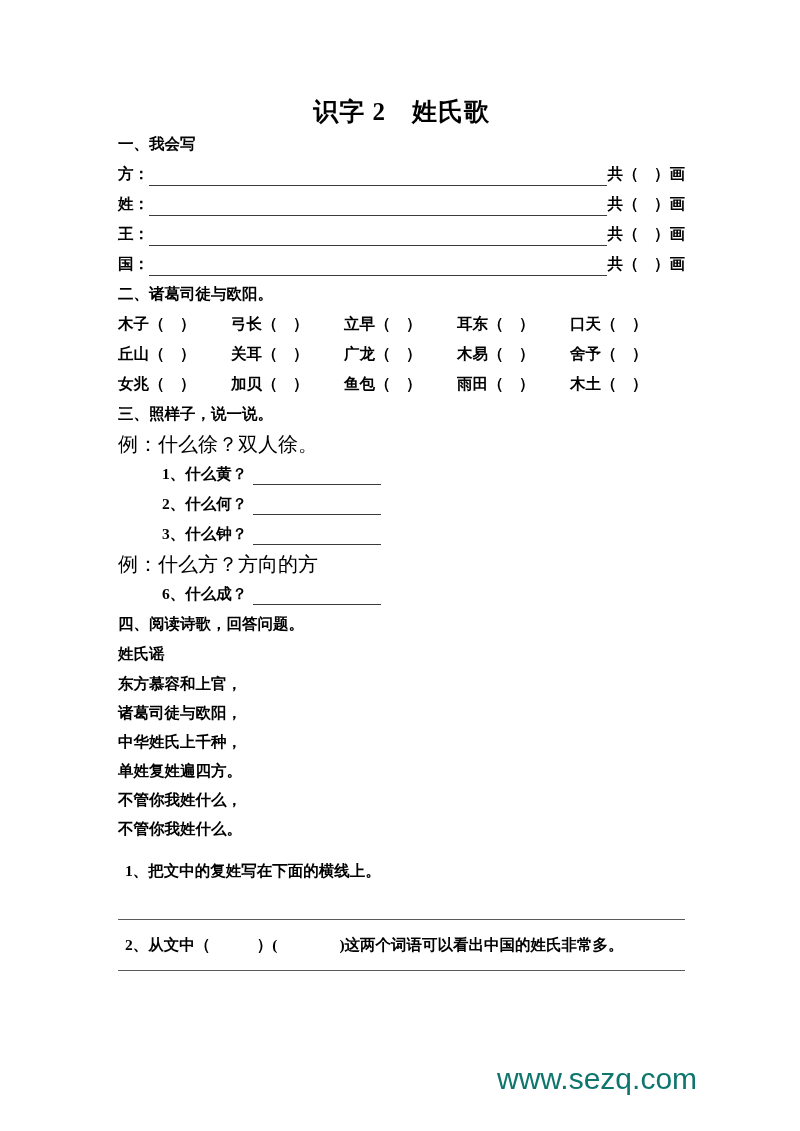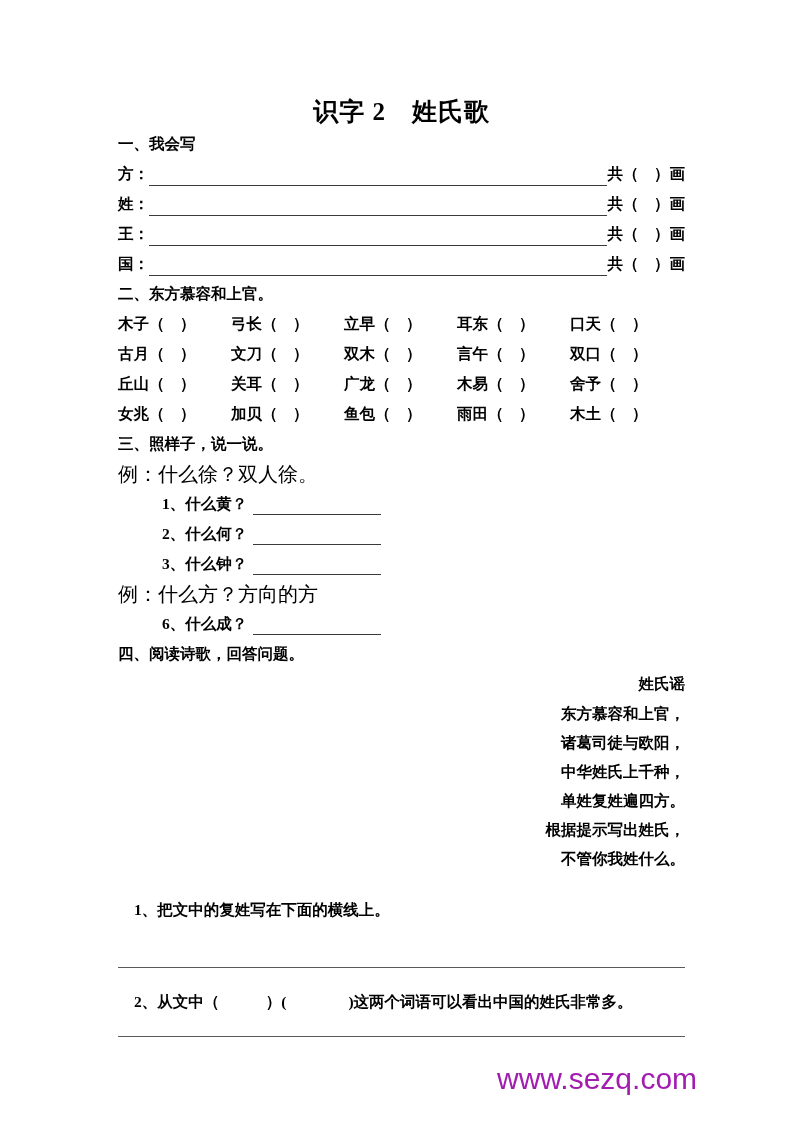--- a/index.html
+++ b/index.html
@@ -105,21 +105,21 @@
   .qa-row .qa-text { flex: 0 0 auto; margin-left: 44px; }
   .qa-row .qa-rule {
     flex: 0 0 128px;
     border-bottom: 1.4px solid #3a3a3a;
     height: 22px;
     margin: 0 0 4px 6px;
   }
 
   
   .poem {
-    text-align: right;
+    text-align: left;
     margin: 0;
     padding: 0;
   }
   .poem-title {
     font-size: 15.5px;
     font-weight: bold;
     line-height: 30px;
     white-space: pre;
   }
   .poem-line {
@@ -128,41 +128,41 @@
     line-height: 29px;
     white-space: pre;
   }
 
   
   .bq {
     font-size: 15.5px;
     font-weight: bold;
     line-height: 30px;
     white-space: pre;
-    margin: 16px;
+    margin: 7px;
   }
   .bq-answer-gap { height: 26px; }
   .hrule {
     border: 0;
     border-top: 1.6px solid #5a5a5a;
     margin: 0;
     width: 100%;
     height: 0;
   }
   .spacer-sm { height: 6px; }
   .spacer-xs { height: 3px; }
 
   
   .watermark {
     position: absolute;
     left: 497px;
     top: 1062px;
     font-family: "Liberation Sans", "DejaVu Sans", sans-serif;
     font-size: 30px;
-    color: #a21caf;
+    color: #0f766e;
     letter-spacing: 0px;
     white-space: pre;
     user-select: none;
   }
 </style>
 </head>
 <body>
 
 <div class="page">
   <div class="content">
@@ -187,38 +187,31 @@
         <span class="rule"></span>
         <span class="tail">共（　）画</span>
       </div>
       <div class="write-row">
         <span class="char-label">国：</span>
         <span class="rule"></span>
         <span class="tail">共（　）画</span>
       </div>
     </div>
 
-    <div class="sec-heading">二、东方慕容和上官。</div>
+    <div class="sec-heading">二、诸葛司徒与欧阳。</div>
 
     <div class="surname-grid">
       <div class="surname-row">
         <span class="surname-cell">木子（　）</span>
         <span class="surname-cell">弓长（　）</span>
         <span class="surname-cell">立早（　）</span>
         <span class="surname-cell">耳东（　）</span>
         <span class="surname-cell">口天（　）</span>
       </div>
       <div class="surname-row">
-        <span class="surname-cell">古月（　）</span>
-        <span class="surname-cell">文刀（　）</span>
-        <span class="surname-cell">双木（　）</span>
-        <span class="surname-cell">言午（　）</span>
-        <span class="surname-cell">双口（　）</span>
-      </div>
-      <div class="surname-row">
         <span class="surname-cell">丘山（　）</span>
         <span class="surname-cell">关耳（　）</span>
         <span class="surname-cell">广龙（　）</span>
         <span class="surname-cell">木易（　）</span>
         <span class="surname-cell">舍予（　）</span>
       </div>
       <div class="surname-row">
         <span class="surname-cell">女兆（　）</span>
         <span class="surname-cell">加贝（　）</span>
         <span class="surname-cell">鱼包（　）</span>
@@ -251,21 +244,21 @@
     </div>
 
     <div class="sec-heading">四、阅读诗歌，回答问题。</div>
 
     <div class="poem">
       <div class="poem-title">姓氏谣</div>
       <div class="poem-line">东方慕容和上官，</div>
       <div class="poem-line">诸葛司徒与欧阳，</div>
       <div class="poem-line">中华姓氏上千种，</div>
       <div class="poem-line">单姓复姓遍四方。</div>
-      <div class="poem-line">根据提示写出姓氏，</div>
+      <div class="poem-line">不管你我姓什么，</div>
       <div class="poem-line">不管你我姓什么。</div>
     </div>
 
     <div class="spacer-sm"></div>
 
     <div class="bq">1、把文中的复姓写在下面的横线上。</div>
     <div class="bq-answer-gap"></div>
     <hr class="hrule">
     <div class="spacer-xs"></div>
     <div class="bq">2、从文中（　　　）(　　　　)这两个词语可以看出中国的姓氏非常多。</div>

